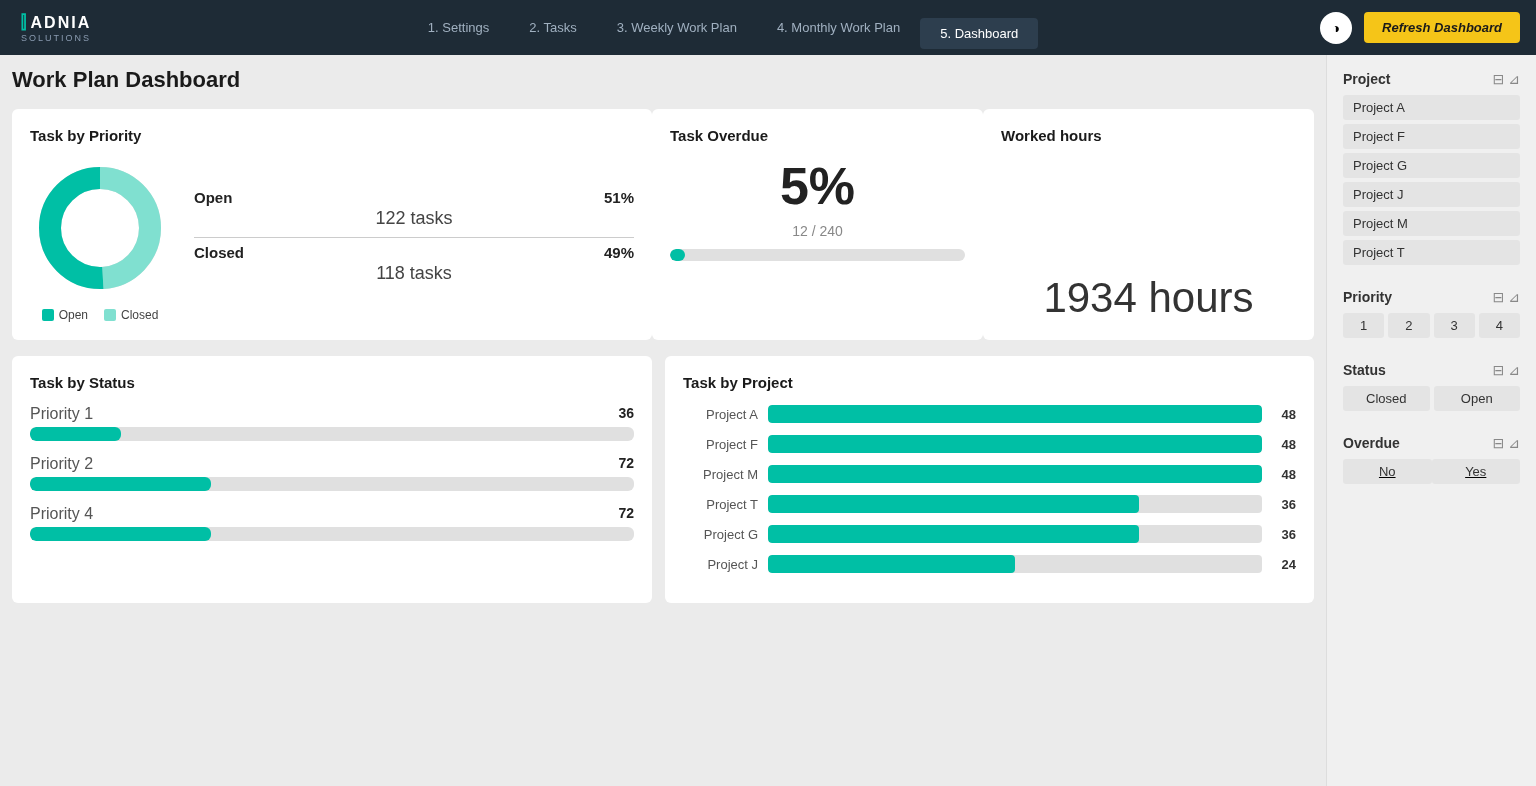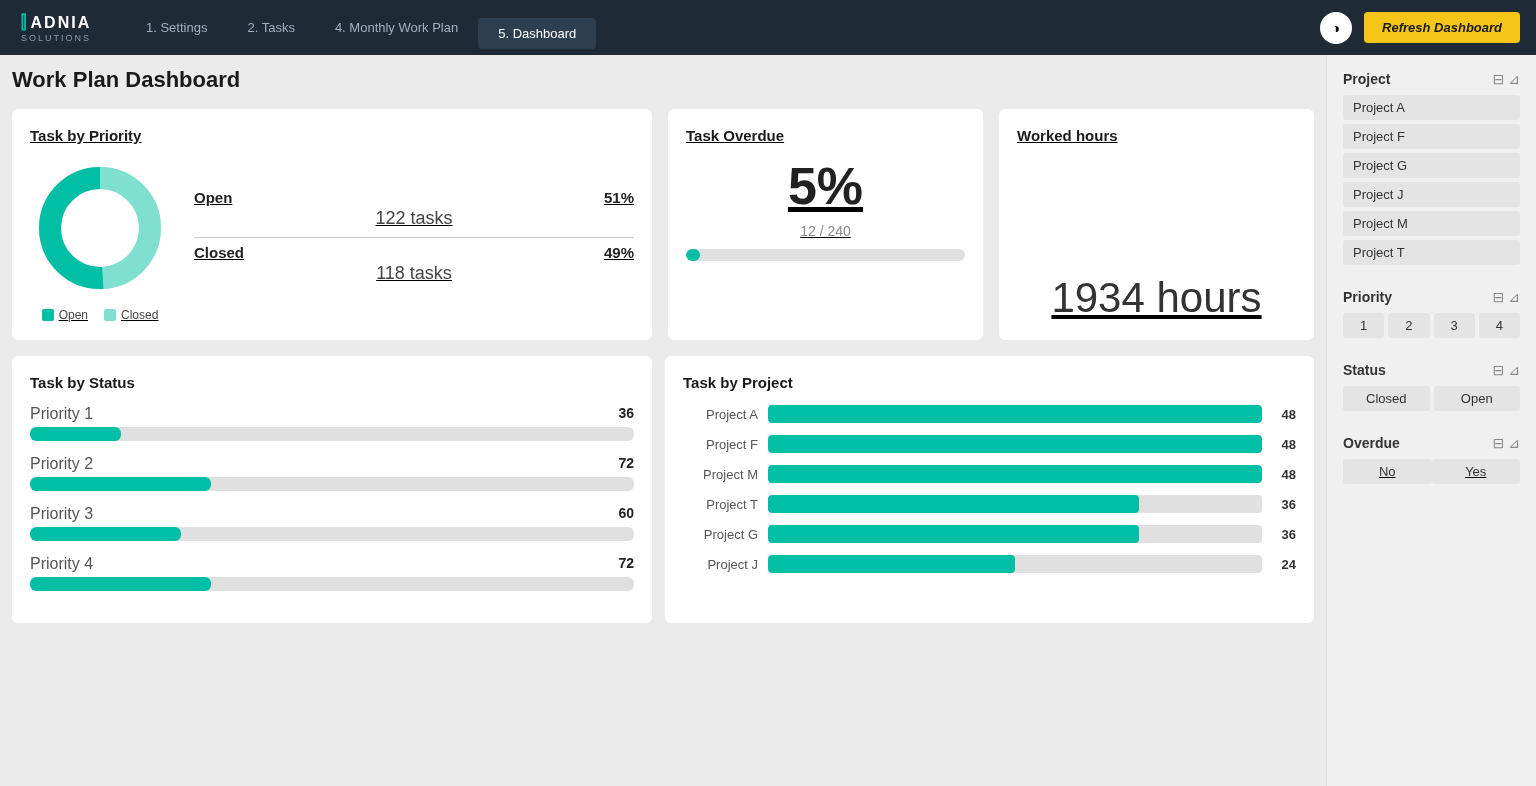--- a/index.html
+++ b/index.html
@@ -40,20 +40,21 @@
     .logo-sub {
       color: #8a9bb0;
       font-size: 9px;
       letter-spacing: 2px;
     }
     .nav-items {
       display: flex;
       align-items: center;
       gap: 0;
       flex: 1;
+      justify-content: center;
     }
     .nav-item {
       color: #a0b0c0;
       font-size: 13px;
       padding: 8px 20px;
       cursor: pointer;
       white-space: nowrap;
     }
     .nav-item.active {
       background: #2d3e4e;
@@ -114,23 +115,21 @@
     .dashboard-title {
       font-size: 22px;
       font-weight: 700;
       color: #1a1a1a;
       margin-bottom: 16px;
     }
 
     
     .top-row {
       display: flex;
-      gap: 16px;
       margin-bottom: 16px;
-      text-decoration: underline;
     }
     .card {
       background: white;
       border-radius: 6px;
       padding: 18px;
     }
     .card-title {
       font-size: 15px;
       font-weight: 700;
       color: #1a1a1a;
@@ -410,20 +409,21 @@
   <div class="logo-area">
     <div class="logo-top">
       <span class="logo-icon">⫿</span>
       <span class="logo-text">ADNIA</span>
     </div>
     <span class="logo-sub">SOLUTIONS</span>
   </div>
   <nav class="nav-items">
     <div class="nav-item">1. Settings</div>
     <div class="nav-item">2. Tasks</div>
+    <div class="nav-item">3. Weekly Work Plan</div>
     <div class="nav-item">4. Monthly Work Plan</div>
     <div class="nav-item active">5. Dashboard</div>
   </nav>
   <div class="header-right">
     <button class="theme-toggle">◑</button>
     <button class="refresh-btn">Refresh Dashboard</button>
   </div>
 </header>
 
 <div class="main-container">
@@ -513,29 +513,20 @@
       <div class="status-row-header">
         <span class="status-row-label">Priority 2</span>
         <span class="status-row-val">72</span>
       </div>
       <div class="bar-bg">
         <div class="bar-fill" style="width:30%;"></div>
       </div>
     </div>
             <div class="status-row">
       <div class="status-row-header">
-        <span class="status-row-label">Priority 3</span>
-        <span class="status-row-val">60</span>
-      </div>
-      <div class="bar-bg">
-        <div class="bar-fill" style="width:25%;"></div>
-      </div>
-    </div>
-            <div class="status-row">
-      <div class="status-row-header">
         <span class="status-row-label">Priority 4</span>
         <span class="status-row-val">72</span>
       </div>
       <div class="bar-bg">
         <div class="bar-fill" style="width:30%;"></div>
       </div>
     </div>
           </div>
       </div>
 

